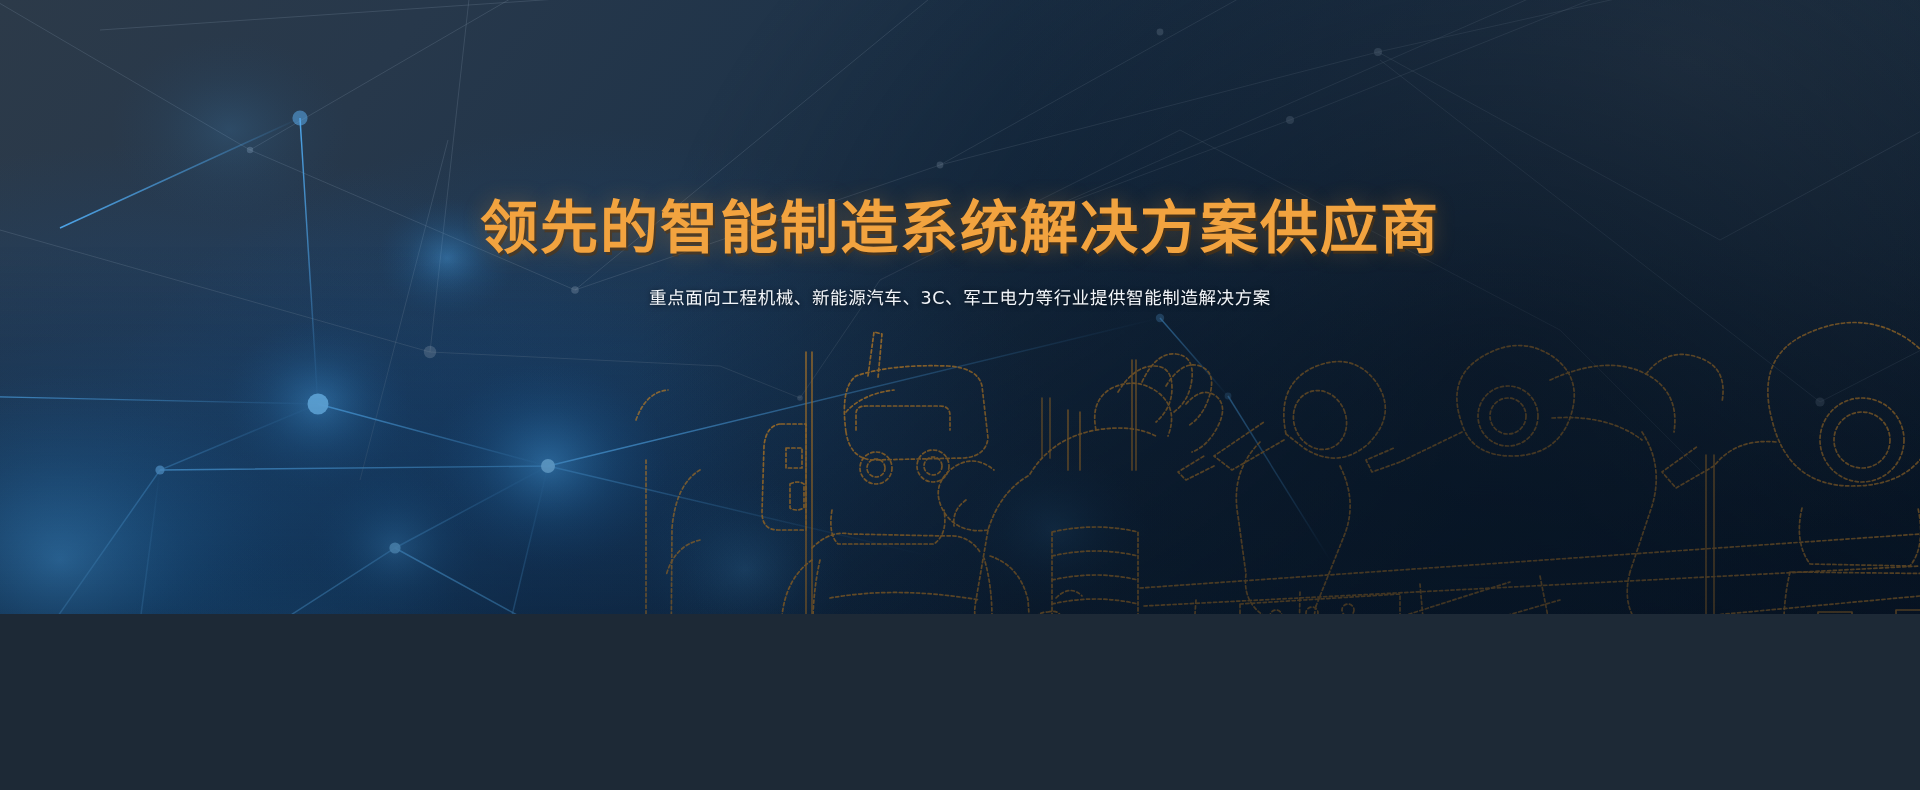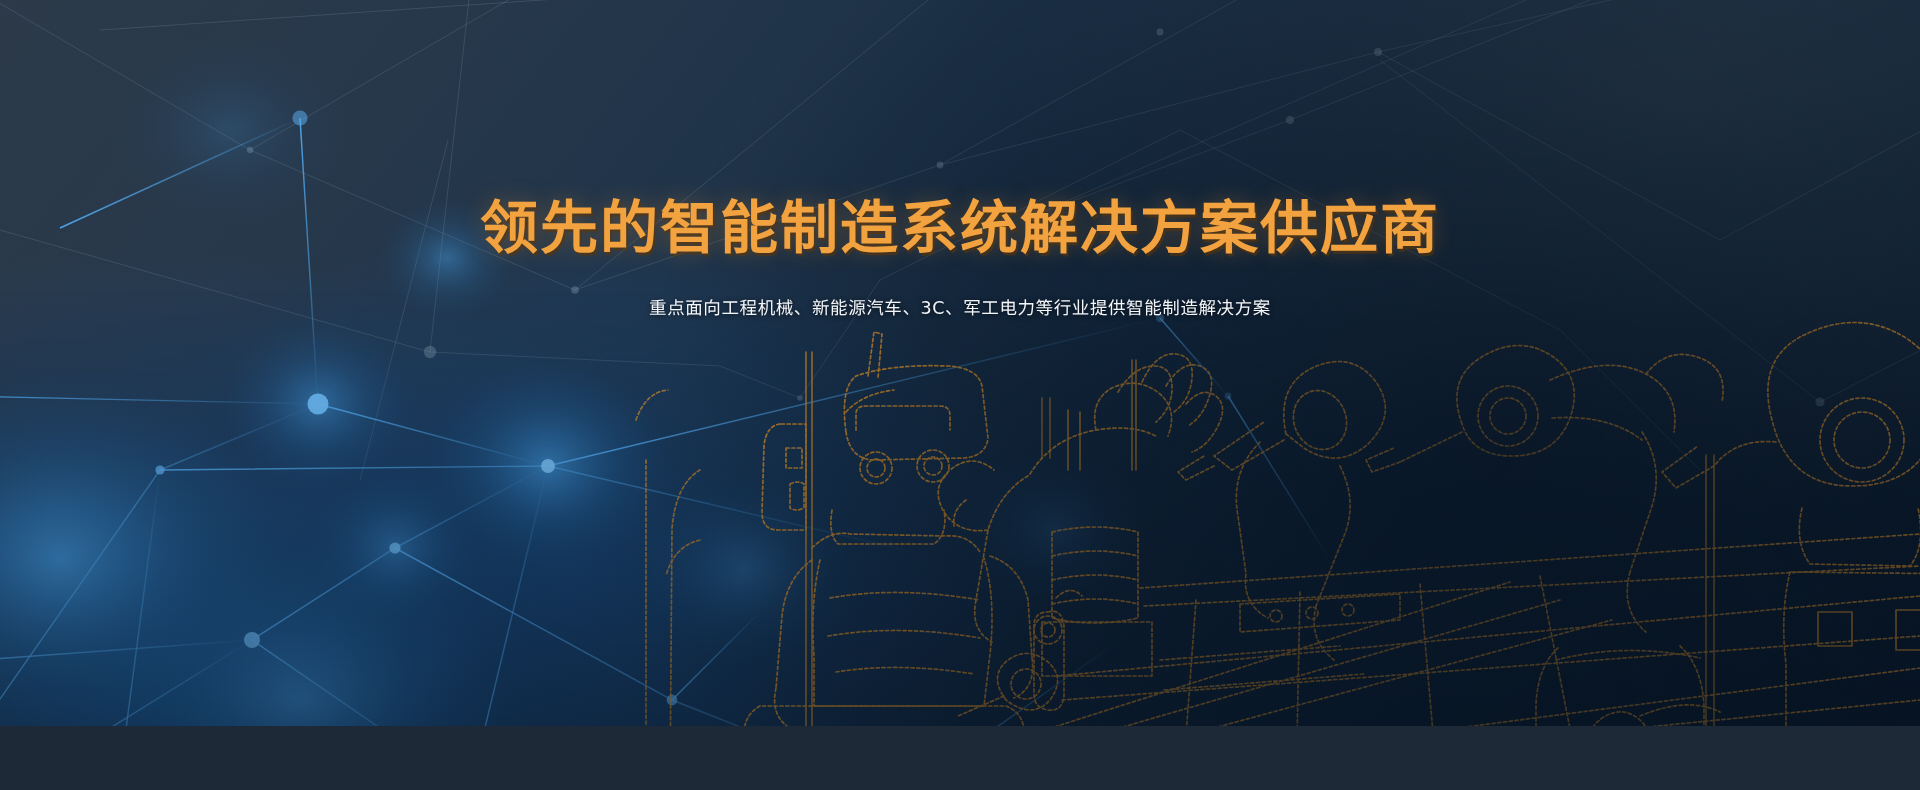--- a/index.html
+++ b/index.html
@@ -5,21 +5,21 @@
 <style>
   html,body{margin:0;padding:0;}
   body{
     width:1920px;height:790px;overflow:hidden;
     font-family:"Liberation Sans","DejaVu Sans",sans-serif;
     background:#1d2936;
   }
 
   
   .hero{
-    position:relative;width:1920px;height:726px;overflow:hidden;
+    position:relative;width:1920px;height:614px;overflow:hidden;
     background:
       radial-gradient(ellipse 900px 620px at 8% 96%,  rgba(26,108,184,.60) 0%, rgba(20,80,145,.28) 42%, rgba(0,0,0,0) 72%),
       radial-gradient(ellipse 700px 500px at 30% 78%, rgba(22,92,165,.38) 0%, rgba(0,0,0,0) 70%),
       radial-gradient(ellipse 1000px 700px at 88% 10%, rgba(62,76,92,.55) 0%, rgba(0,0,0,0) 68%),
       linear-gradient(128deg,#2c3a49 0%,#27384b 18%,#1e3349 38%,#152c44 58%,#0f2438 78%,#0b1a2b 100%);
   }
   
   .vignette{
     position:absolute;inset:0;
     background:
@@ -48,21 +48,21 @@
     font-weight:700;
     letter-spacing:2px;
     color:#f2a33f;
     font-family:"DejaVu Sans","Liberation Sans",sans-serif;
     text-shadow:
       2px 3px 0 rgba(92,52,8,.55),
       0 0 22px rgba(240,150,40,.30);
     white-space:nowrap;
   }
   .subline{
-    margin:36px 0 0 0;
+    margin:26px 0 0 0;
     font-size:17.5px;
     line-height:1.5;
     letter-spacing:.6px;
     color:#f3f6fa;
     font-weight:400;
     font-family:"DejaVu Sans","Liberation Sans",sans-serif;
     text-shadow:0 1px 5px rgba(0,0,0,.70);
     white-space:nowrap;
   }
 </style>

